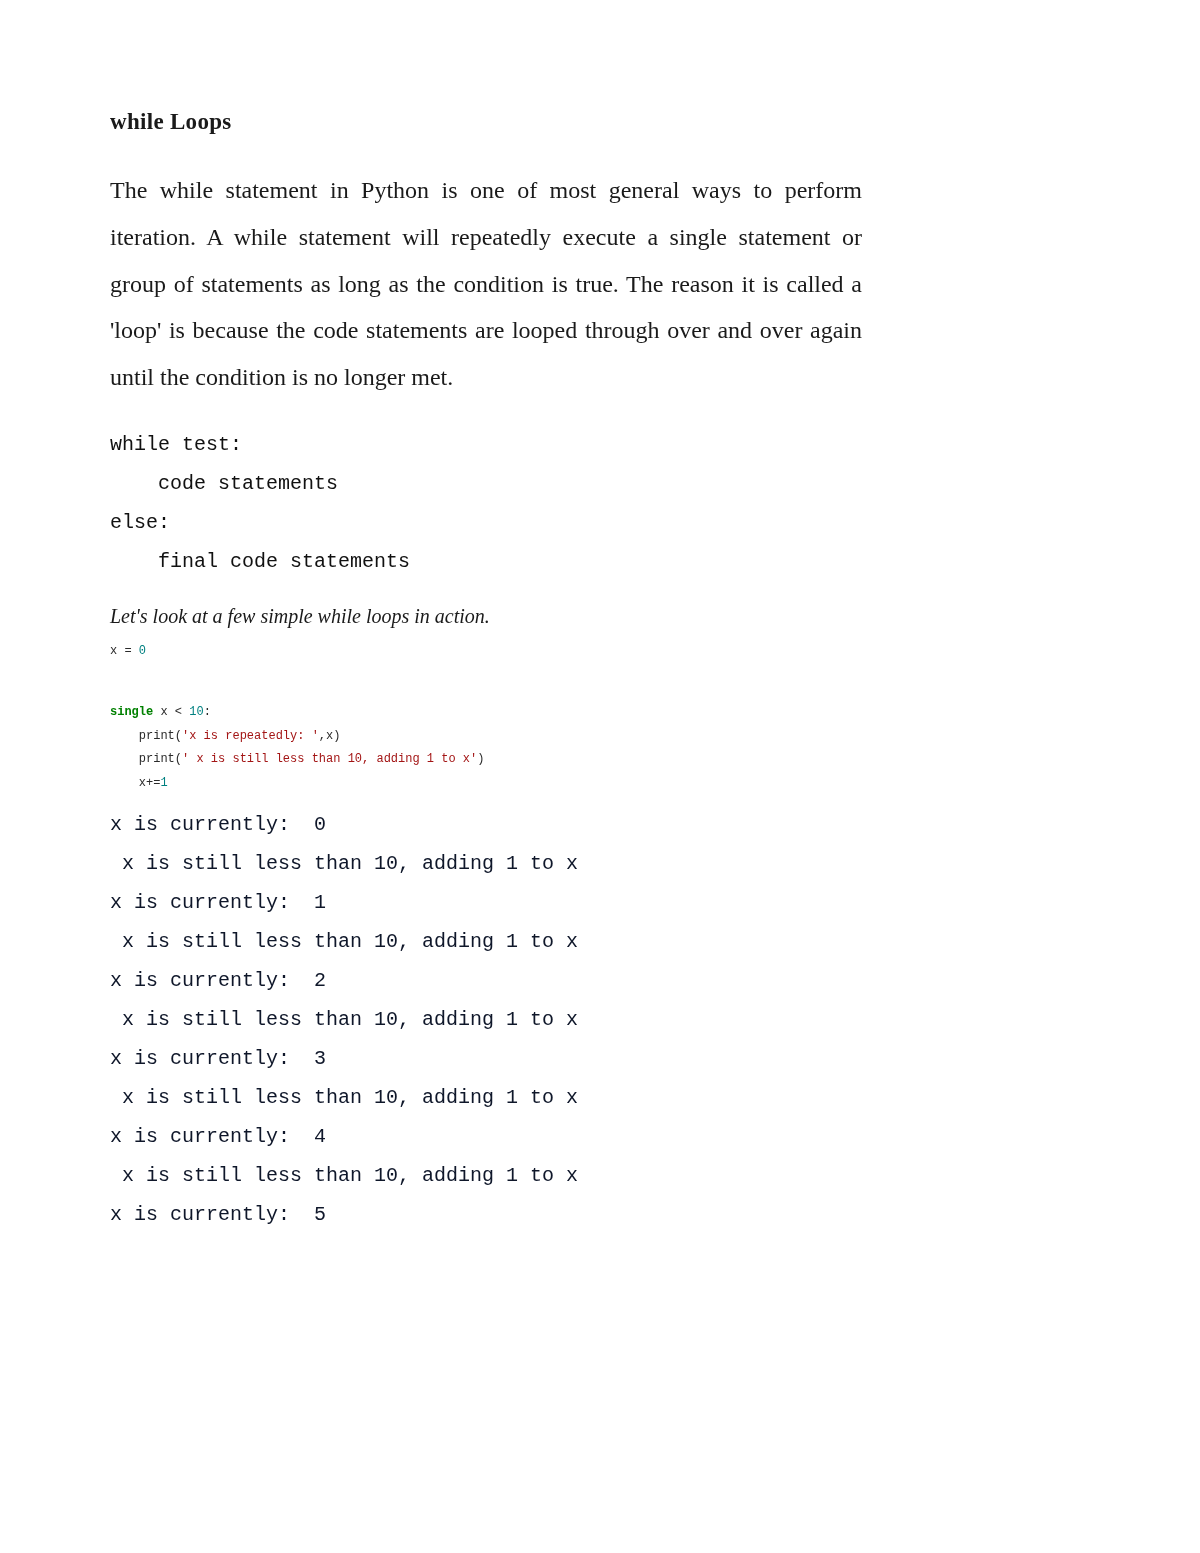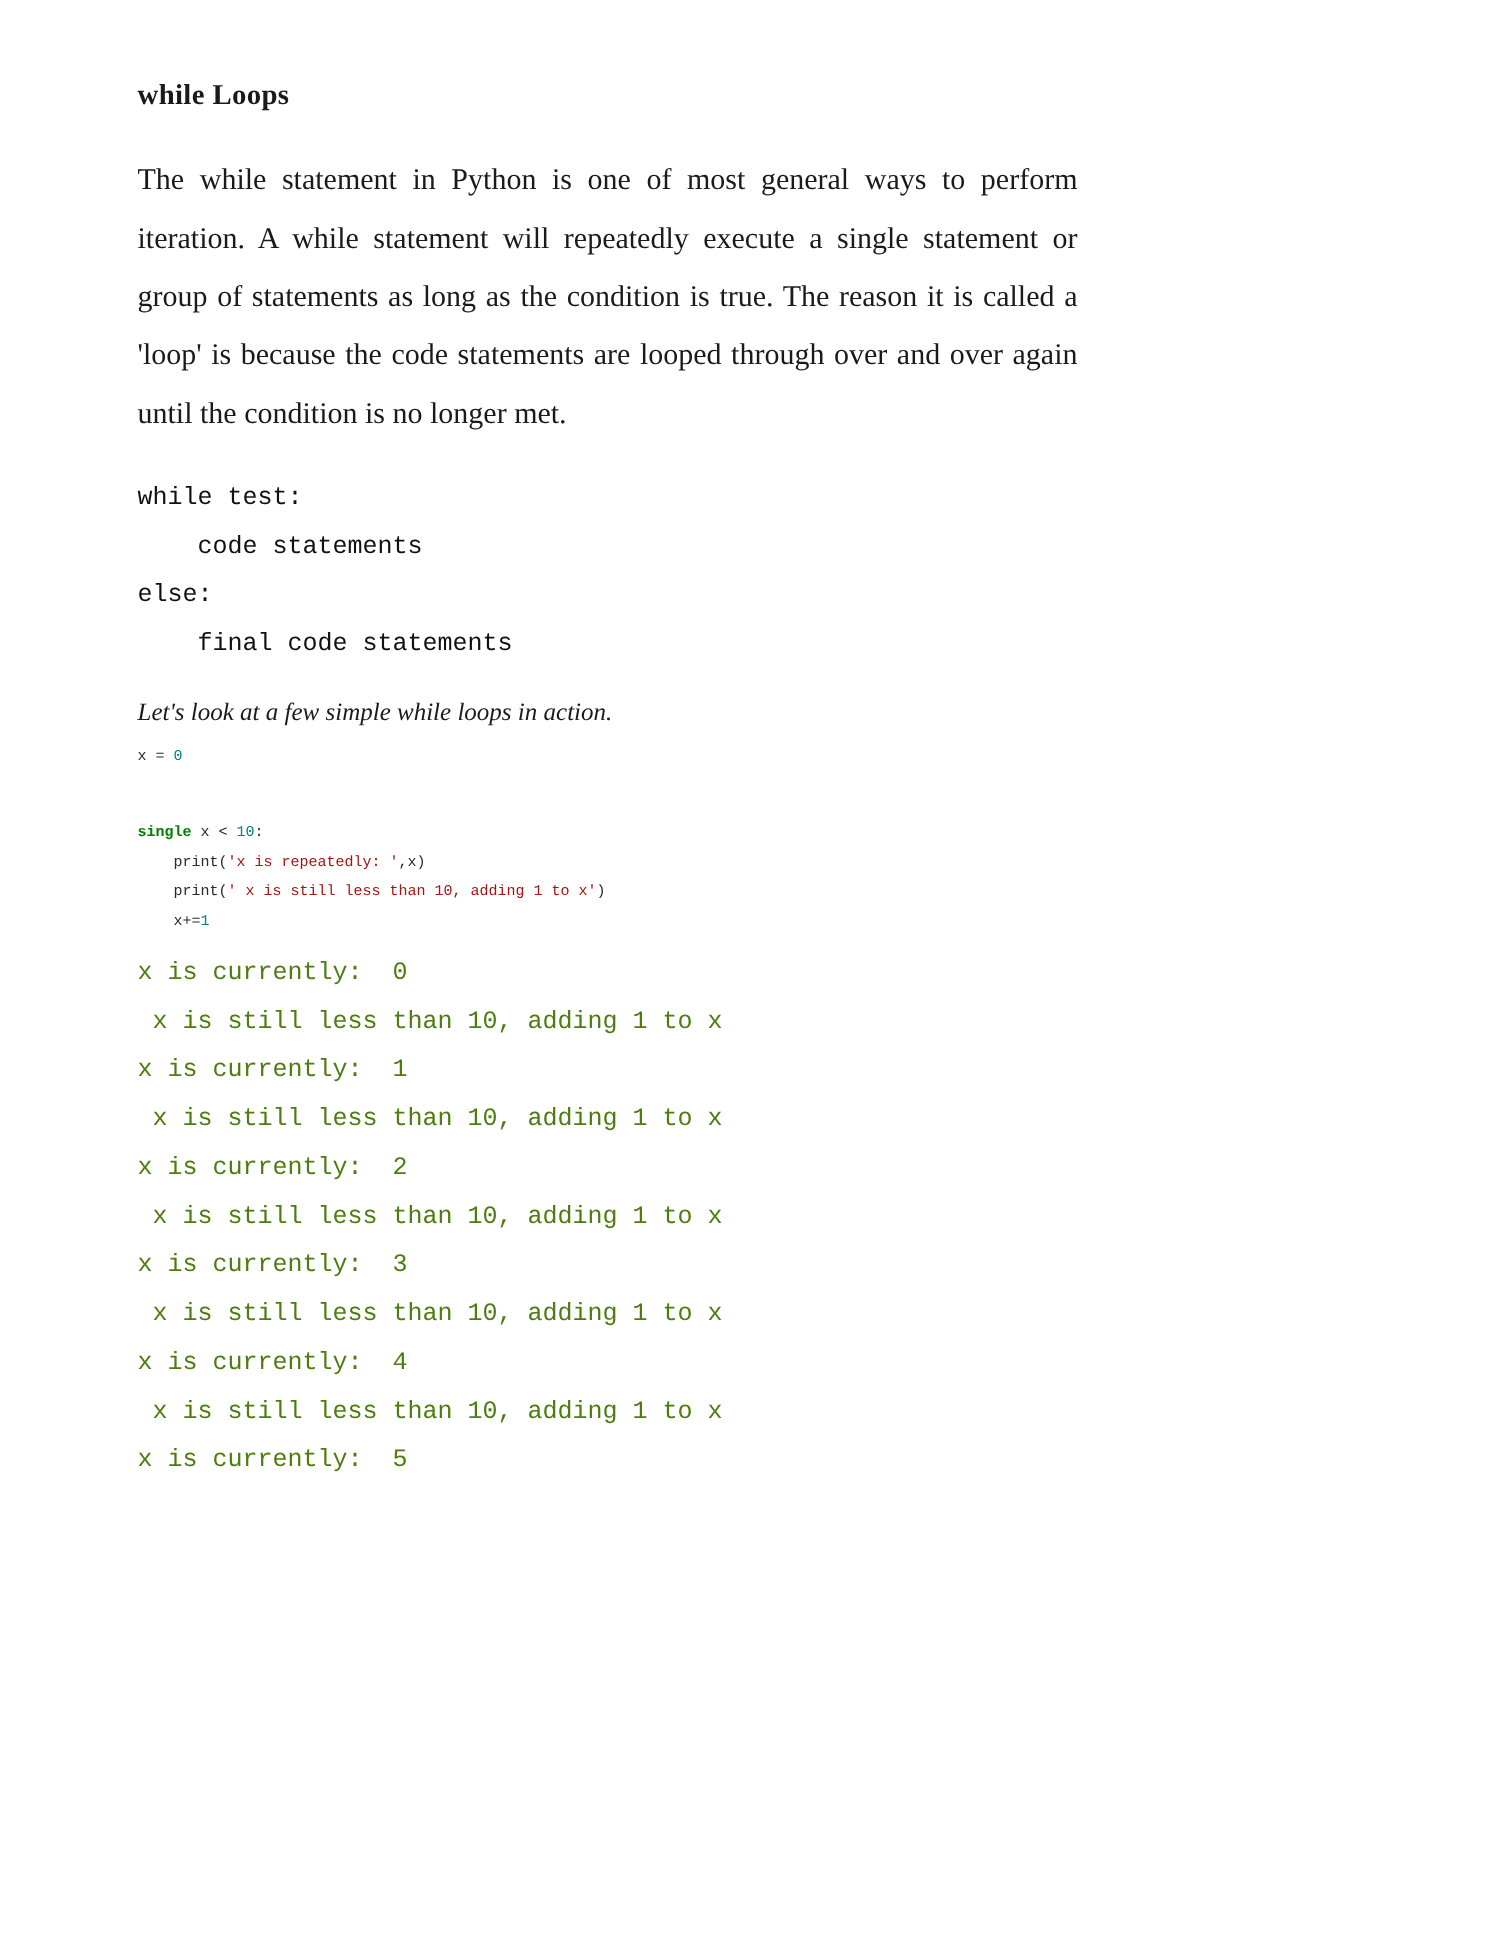--- a/index.html
+++ b/index.html
@@ -5,21 +5,21 @@
   body {
     margin: 0;
     padding: 0;
     background: #ffffff;
     font-family: Georgia, 'Times New Roman', serif;
     color: #1a1a1a;
   }
   .page {
     width: 972px;
     min-height: 1553px;
-    padding: 63px 110px 60px 110px;
+    padding: 109px 110px 60px 110px;
     box-sizing: border-box;
   }
   h2.heading {
     font-family: Georgia, 'Times New Roman', serif;
     font-weight: bold;
     font-size: 23px;
     margin: 0 0 32px 0;
     letter-spacing: 0.3px;
   }
   p.body {
@@ -56,21 +56,21 @@
   .code-colored .kw { color: #008000; font-weight: bold; }
   .code-colored .num { color: #008080; }
   .code-colored .str { color: #a31515; }
   .code-colored .txt { color: #2a2a2a; }
   .gap { height: 28px; }
   .output {
     font-family: Consolas, 'Courier New', monospace;
     font-size: 20px;
     line-height: 1.95;
     white-space: pre;
-    color: #4d7c0f;
+    color: #0f172a;
   }
 </style>
 </head>
 <body>
 
 <div class="page">
 
   <h2 class="heading">while Loops</h2>
 
   <p class="body">The while statement in Python is one of most general ways to perform iteration. A while statement will repeatedly execute a single statement or group of statements as long as the condition is true. The reason it is called a 'loop' is because the code statements are looped through over and over again until the condition is no longer met.</p>

